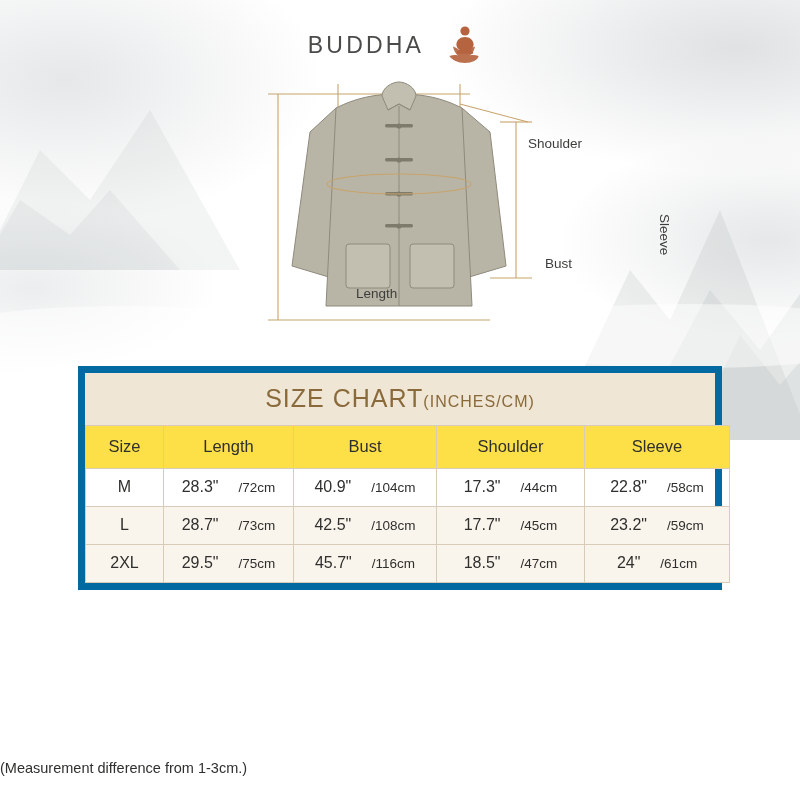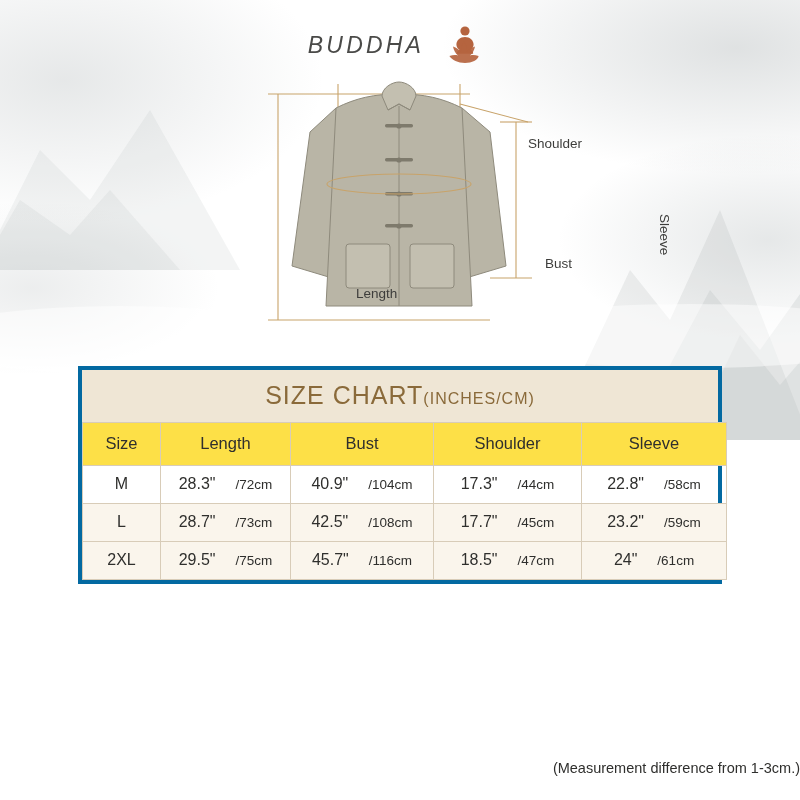--- a/index.html
+++ b/index.html
@@ -30,21 +30,20 @@
     position: absolute;
     pointer-events: none;
     opacity: 0.55;
   }
   
   .brand {
     position: absolute;
     top: 22px; left: 0; width: 800px;
     display: flex; align-items: center; justify-content: center;
     gap: 14px;
-    font-style: italic;
   }
   .brand-text {
     font-size: 23px;
     letter-spacing: 3.2px;
     color: #4a4a48;
     font-weight: 400;
   }
   .brand-mark { width: 54px; height: 46px; }
   
   .diagram {
@@ -65,21 +64,21 @@
   #lbl-sleeve   {
     top: 148px; left: 512px;
     transform: rotate(90deg);
     transform-origin: left top;
   }
   
   .chart-wrap {
     position: absolute;
     top: 366px; left: 78px;
     width: 644px;
-    border: 4px solid #0369a1;
+    border: 7px solid #0369a1;
     background: #ffffff;
   }
   .chart-title {
     background: #efe6d5;
     text-align: center;
     padding: 11px 0 12px;
     color: #8a6a3a;
     letter-spacing: 1px;
   }
   .chart-title .big { font-size: 25px; }
@@ -108,21 +107,21 @@
   table.size-table tr.alt td { background: #faf5ec; }
   table.size-table col.c0 { width: 78px; }
   table.size-table col.c1 { width: 130px; }
   table.size-table col.c2 { width: 143px; }
   table.size-table col.c3 { width: 148px; }
   table.size-table col.c4 { width: 145px; }
   .unit-cm { font-size: 13.5px; margin-left: 20px; }
   .note {
     position: absolute;
     top: 760px; left: 0; width: 800px;
-    text-align: right;
+    text-align: left;
     font-size: 14.5px;
     color: #2f2f2d;
   }
 </style>
 </head>
 <body>
 
 <div class="page">
 
   <div class="bg-wash"></div>

